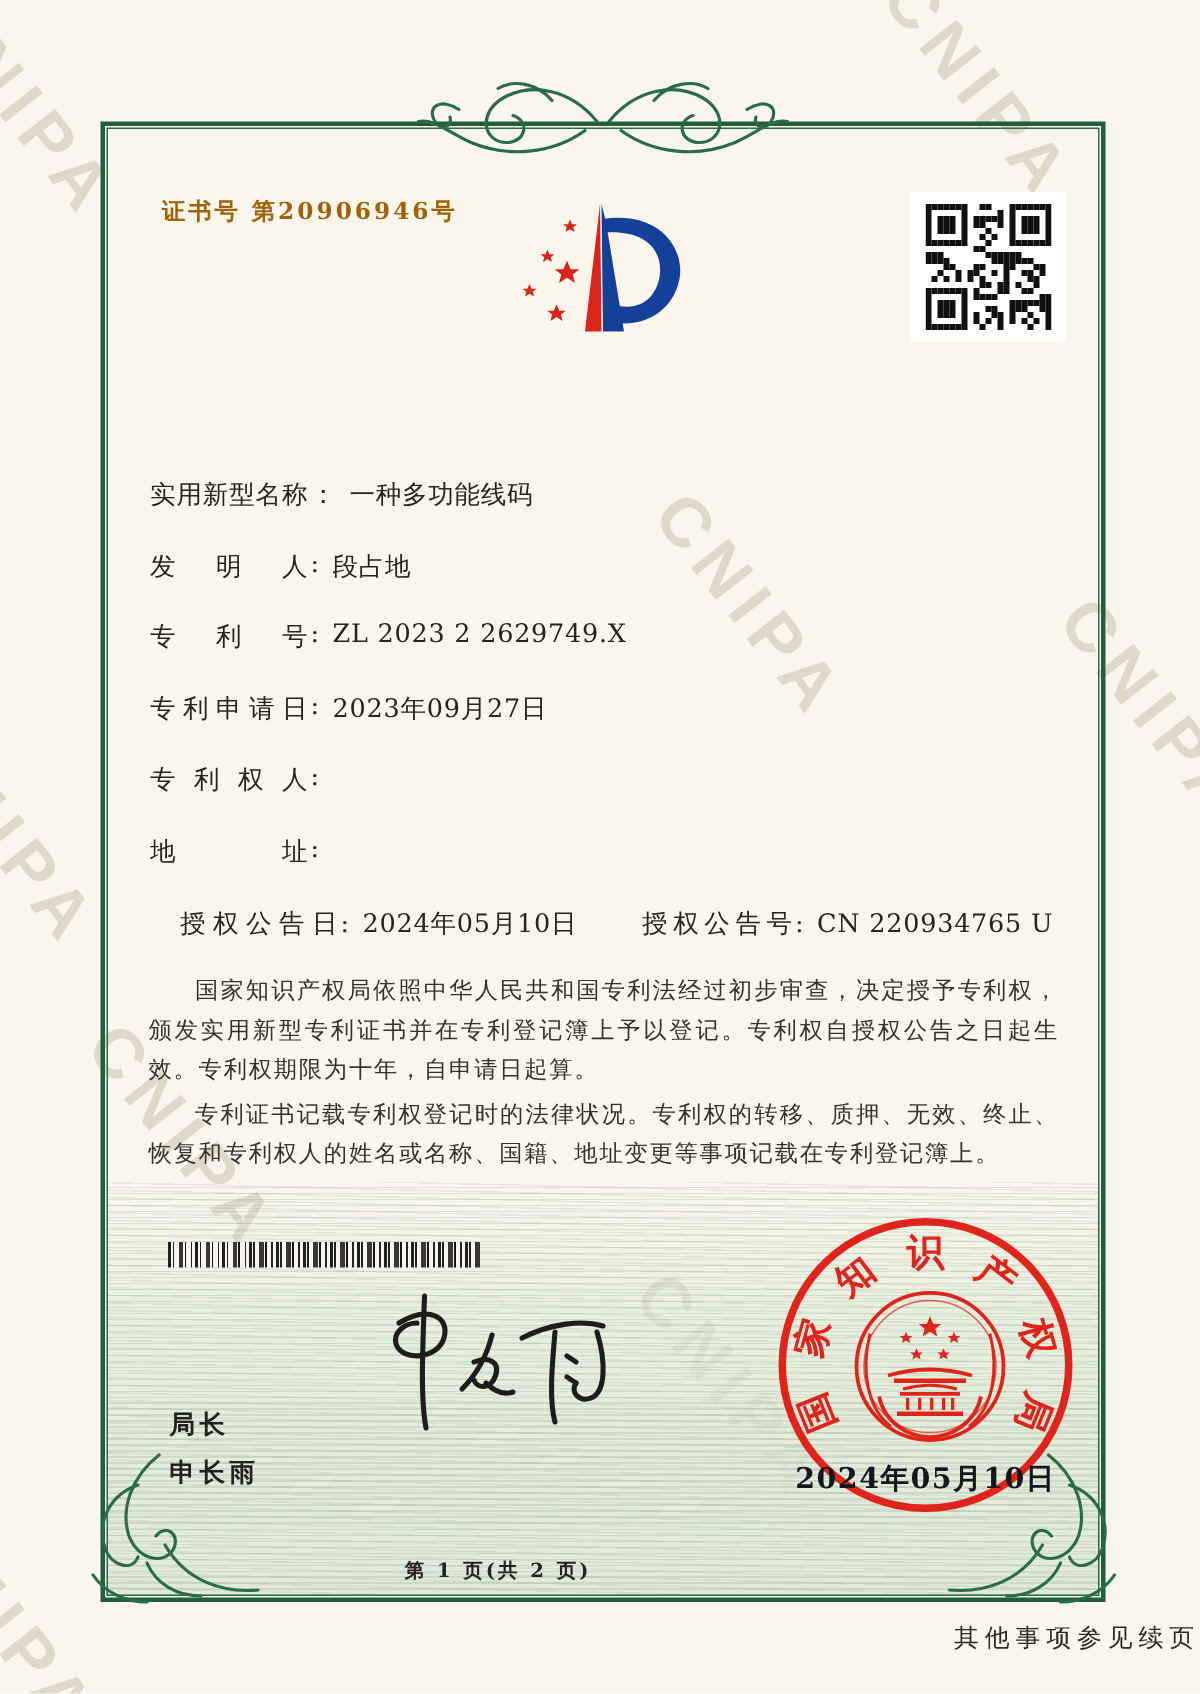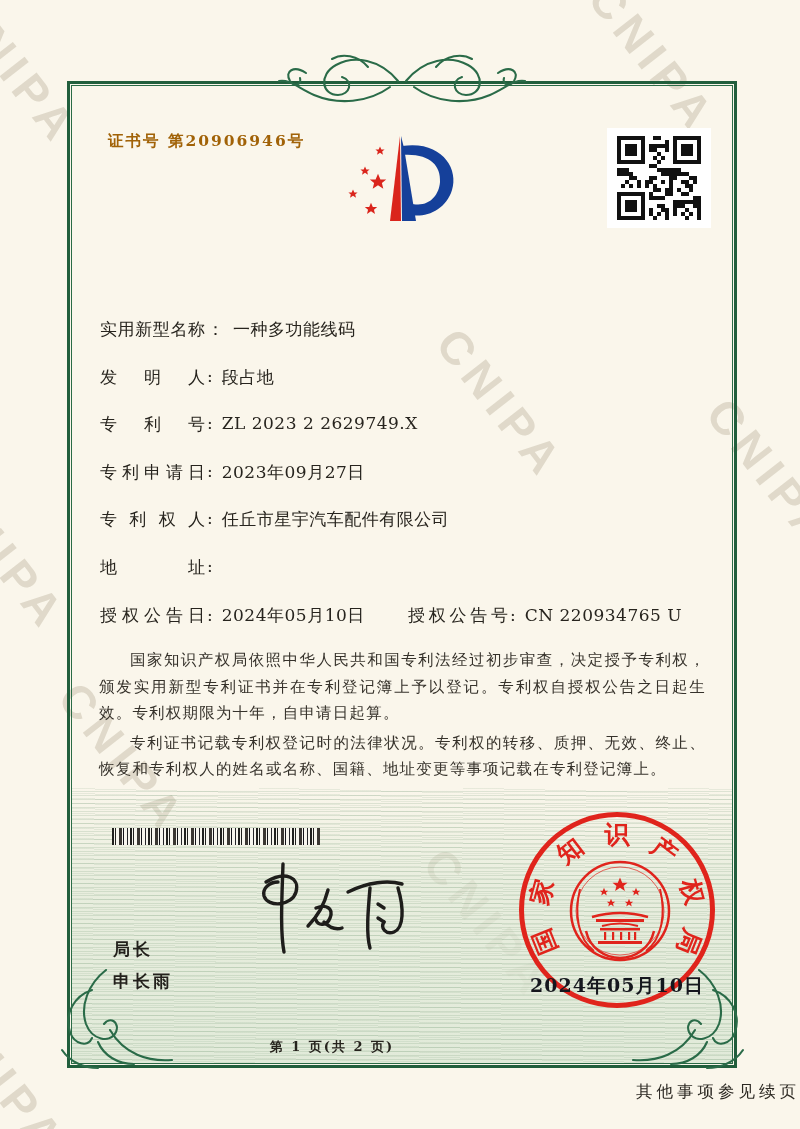--- a/index.html
+++ b/index.html
@@ -36,21 +36,21 @@
 
   .qr-box{position:absolute;left:607px;top:128px;width:104px;height:100px;background:#fff;}
   .qr-box svg{position:absolute;left:10px;top:8px;fill:#111;}
 
   .title{position:absolute;left:0;top:240px;width:800px;text-align:center;
          font-size:40px;font-weight:700;letter-spacing:10px;text-indent:10px;color:#151310;}
 
   .fields{position:absolute;left:100px;top:318px;width:606px;font-size:17px;color:#27241e;}
   .frow{display:flex;align-items:flex-start;height:47.6px;}
   .pair{display:flex;align-items:baseline;}
-  .pair-1{width:308px;}
+  .pair-1{width:308px;margin-left:20px;}
   .flabel{display:inline-block;width:105px;text-align:justify;text-align-last:justify;}
   .flabel2{display:inline-block;width:100px;text-align:justify;text-align-last:justify;}
   .fcolon{margin:0 9px 0 2px;}
   .fvalue{letter-spacing:.5px;white-space:nowrap;}
 
   .paras{position:absolute;left:99px;top:647px;width:607px;font-size:15.5px;
          line-height:26.5px;letter-spacing:1.2px;color:#36322b;text-align:justify;}
   .paras p{margin:0 0 3px;text-indent:2em;}
 
   .barcode{position:absolute;left:112px;top:828px;width:208px;height:17px;
@@ -377,21 +377,20 @@
           <span class="fvalue">ZL 2023 2 2629749.X</span>
       </div>
       <div class="frow">
         <span class="flabel">专利申请日</span>
           <span class="fcolon">:</span>
           <span class="fvalue">2023年09月27日</span>
       </div>
       <div class="frow">
         <span class="flabel">专利权人</span>
           <span class="fcolon">:</span>
-          <span class="fvalue">任丘市星宇汽车配件有限公司</span>
       </div>
       <div class="frow">
         <span class="flabel">地址</span>
           <span class="fcolon">:</span>
       </div>
       <div class="frow">
         <span class="pair pair-1">
           <span class="flabel">授权公告日</span>
             <span class="fcolon">:</span>
             <span class="fvalue">2024年05月10日</span>

